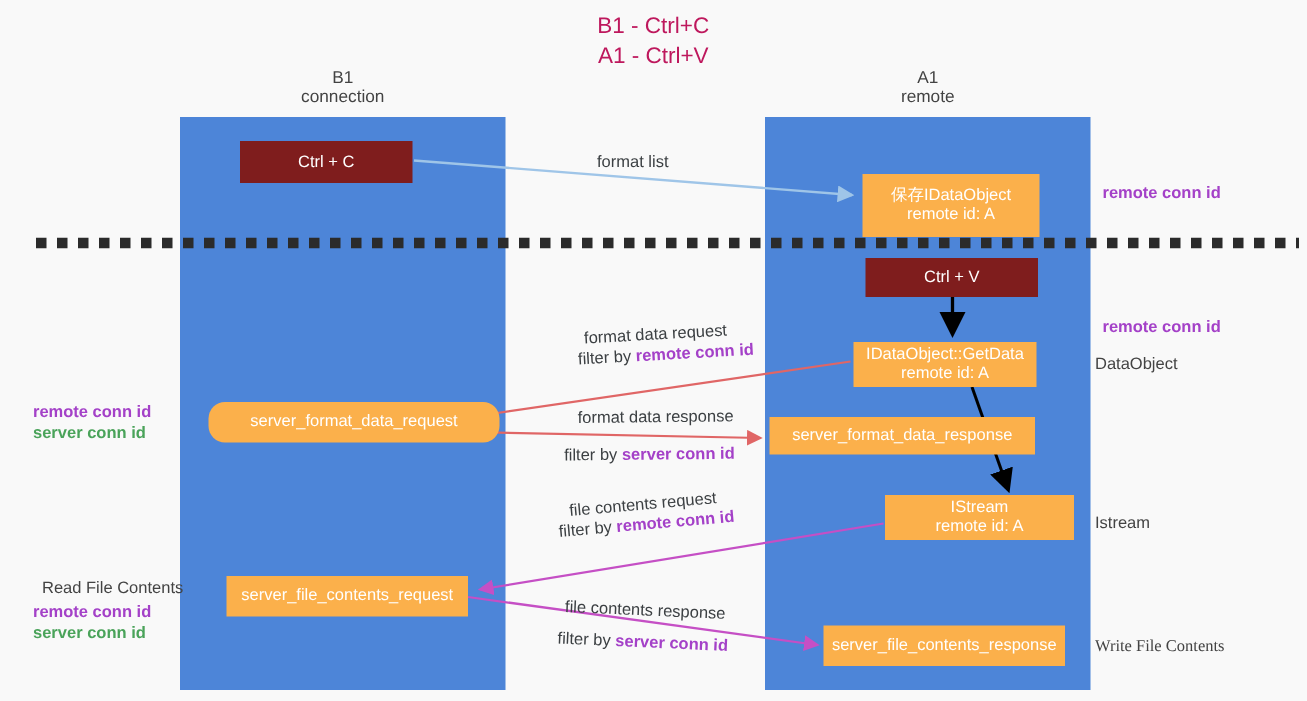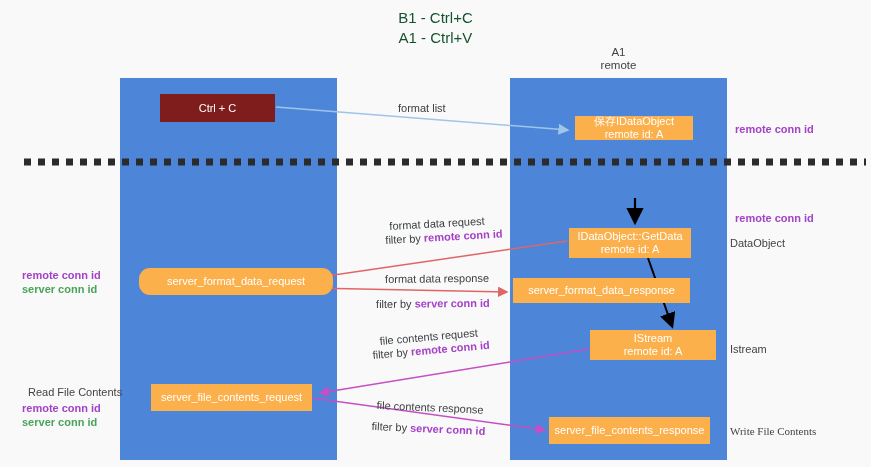--- a/index.html
+++ b/index.html
@@ -18,31 +18,31 @@
   #lane-a1{left:510px;top:78px;width:217px;height:382px;}
 
   
   .lane-head{position:absolute;text-align:center;color:#434343;
     font-size:11.5px;line-height:13px;}
   #head-b1{left:120px;top:46px;width:217px;}
   #head-a1{left:510px;top:46px;width:217px;}
 
   
   #title{position:absolute;left:0;top:8px;width:871px;text-align:center;
-     color:#14532d;font-size:15px;line-height:20px;white-space:pre-line;}
+     color:#be185d;font-size:15px;line-height:20px;white-space:pre-line;}
 
   
   .box{position:absolute;display:flex;align-items:center;justify-content:center;
        text-align:center;color:#ffffff;font-size:11px;line-height:13px;
        box-sizing:border-box;padding:2px 4px;white-space:pre-line;}
   .green{background:#7f1d1d;}
   .orange{background:#fbb04b;}
 
   #box-ctrlc{left:160px;top:94px;width:115px;height:28px;}
-  #box-save-idataobject{left:575px;top:116px;width:118px;height:24px;}
+  #box-save-idataobject{left:575px;top:116px;width:118px;height:42px;}
   #box-ctrlv{left:577px;top:172px;width:115px;height:26px;}
   #box-getdata{left:569px;top:228px;width:122px;height:30px;}
   #box-sfdreq{left:139px;top:268px;width:194px;height:27px;border-radius:11px;}
   #box-sfdresp{left:513px;top:278px;width:177px;height:25px;}
   #box-istream{left:590px;top:330px;width:126px;height:30px;}
   #box-sfcreq{left:151px;top:384px;width:161px;height:27px;}
   #box-sfcresp{left:549px;top:417px;width:161px;height:27px;}
 
   
   .anno{position:absolute;font-size:11px;line-height:14px;}
@@ -78,20 +78,24 @@
 <body>
 
 <div class="canvas">
 
   <div id="title">B1 - Ctrl+C
 A1 - Ctrl+V</div>
 
   <div class="lane" id="lane-b1"></div>
   <div class="lane" id="lane-a1"></div>
 
+  <div class="lane-head" id="head-b1">
+    <div>B1</div>
+    <div>connection</div>
+  </div>
   <div class="lane-head" id="head-a1">
     <div>A1</div>
     <div>remote</div>
   </div>
 
   <svg class="overlay">
     <defs>
       <marker id="ah-blue" markerWidth="7" markerHeight="7" refX="6" refY="3.5" orient="auto">
         <path d="M0,0 L7,3.5 L0,7 z" fill="#9fc5e8"></path>
       </marker>
@@ -119,20 +123,21 @@
     <line x1="589" y1="349" x2="320" y2="393" stroke="#c54fc5" stroke-width="1.5" marker-end="url(#ah-mag)"></line>
 
     <line x1="312" y1="398" x2="545" y2="430" stroke="#c54fc5" stroke-width="1.5" marker-end="url(#ah-mag)"></line>
 
     <line x1="24" y1="162" x2="866" y2="162" stroke="#2b2b2b" stroke-width="7" stroke-dasharray="7 7"></line>
   </svg>
 
   <div class="box green" id="box-ctrlc">Ctrl + C</div>
   <div class="box orange" id="box-save-idataobject">保存IDataObject
 remote id: A</div>
+  <div class="box green" id="box-ctrlv">Ctrl + V</div>
   <div class="box orange" id="box-getdata">IDataObject::GetData
 remote id: A</div>
   <div class="box orange" id="box-sfdreq">server_format_data_request</div>
   <div class="box orange" id="box-sfdresp">server_format_data_response</div>
   <div class="box orange" id="box-istream">IStream
 remote id: A</div>
   <div class="box orange" id="box-sfcresp">server_file_contents_response</div>
   <div class="box orange" id="box-sfcreq">server_file_contents_request</div>
 
   <div class="anno purple" id="anno-remote-1">remote conn id</div>

